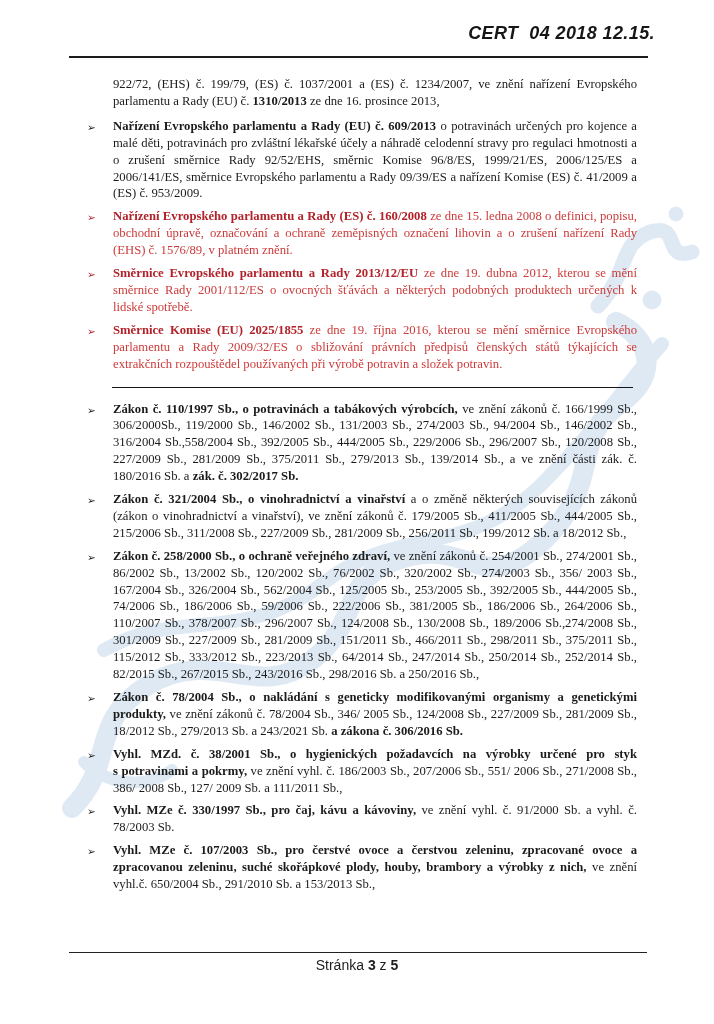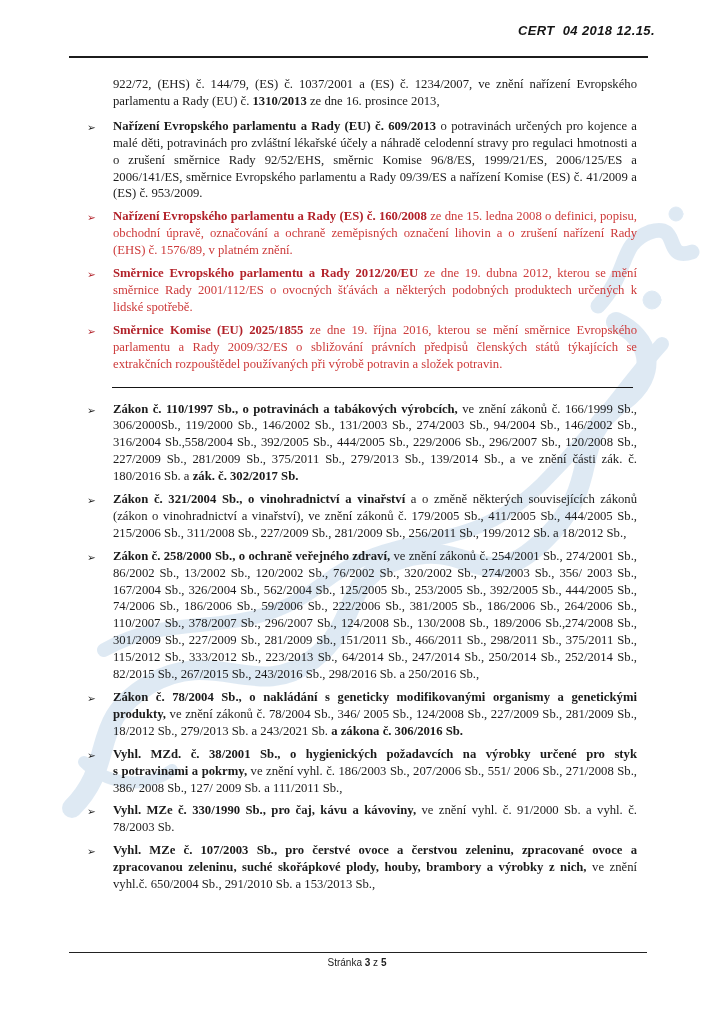--- a/index.html
+++ b/index.html
@@ -13,21 +13,21 @@
     overflow:hidden;
   }
   .watermark {
     position:absolute; inset:0; z-index:0;
     pointer-events:none;
   }
   .stamp {
     position:absolute; top:23px; right:59px; z-index:2;
     font-family:"Liberation Sans", sans-serif;
     font-style:italic; font-weight:bold;
-    font-size:13px; letter-spacing:0.4px;
+    font-size:18px; letter-spacing:0.4px;
     color:#161616;
   }
   .header-rule {
     position:absolute; top:56px; left:69px; width:579px; z-index:2;
     border:none; border-top:2px solid #1c1c1c; margin:0;
   }
   .content {
     position:absolute; top:76px; left:113px; width:524px; z-index:1;
     font-size:12.7px; line-height:16.9px;
   }
@@ -55,21 +55,21 @@
     margin:14px 0 13px -1px;
   }
   .footer-rule {
     position:absolute; top:952px; left:69px; width:578px; z-index:2;
     border:none; border-top:1.6px solid #222; margin:0;
   }
   .page-number {
     position:absolute; top:957px; left:0; width:100%; z-index:2;
     text-align:center;
     font-family:"Liberation Sans", sans-serif;
-    font-size:10px; color:#1d1d1d;
+    font-size:14px; color:#1d1d1d;
   }
 </style>
 </head>
 <body>
 
 <div class="page" style="--ink: #1b1b1b; --red-bold: #b2222a; --red-text: #cd3a3a;">
 
   <svg class="watermark" viewBox="0 0 714 1024" xmlns="http://www.w3.org/2000/svg">
     <g fill="none" stroke="#aac7e2" stroke-linecap="round" stroke-linejoin="round" opacity="0.38">
       <path stroke-width="20" d="M72 808 C 118 762, 86 722, 150 684 C 214 646, 258 702, 312 660 C 366 618, 336 578, 404 558 C 472 538, 482 600, 544 540 C 606 480, 566 442, 622 402 C 662 373, 648 336, 616 322"></path>
@@ -80,38 +80,38 @@
       <circle cx="676" cy="214" r="7" fill="#aac7e2" stroke="#aac7e2"></circle>
     </g>
   </svg>
 
   <div class="stamp">CERT&nbsp; 04 2018 12.15.</div>
 
   <hr class="header-rule">
 
   <div class="content">
 
-    <p class="intro"><span>922/72, (EHS) č. 144/79, (ES) č. 1037/2001 a (ES) č. 1234/2007, ve znění nařízení Evropského parlamentu a Rady (EU) č. </span><span class="b">1310/2013</span><span> ze dne 16. prosince 2013,</span></p>
+    <p class="intro"><span>922/72, (EHS) č. 199/79, (ES) č. 1037/2001 a (ES) č. 1234/2007, ve znění nařízení Evropského parlamentu a Rady (EU) č. </span><span class="b">1310/2013</span><span> ze dne 16. prosince 2013,</span></p>
 
     <div>
         <div class="item black"><span class="marker">➢</span><span><span class="b">Nařízení Evropského parlamentu a Rady (EU) č. 609/2013</span><span> o potravinách určených pro kojence a malé děti, potravinách pro zvláštní lékařské účely a náhradě celodenní stravy pro regulaci hmotnosti a o zrušení směrnice Rady 92/52/EHS, směrnic Komise 96/8/ES, 1999/21/ES, 2006/125/ES a 2006/141/ES, směrnice Evropského parlamentu a Rady 09/39/ES a nařízení Komise (ES) č. 41/2009 a (ES) č. 953/2009.</span></span></div>
         <div class="item red"><span class="marker">➢</span><span><span class="b">Nařízení Evropského parlamentu a Rady (ES) č. 160/2008</span><span> ze dne 15. ledna 2008 o definici, popisu, obchodní úpravě, označování a ochraně zeměpisných označení lihovin a o zrušení nařízení Rady (EHS) č. 1576/89, v platném znění.</span></span></div>
-        <div class="item red"><span class="marker">➢</span><span><span class="b">Směrnice Evropského parlamentu a Rady 2012/20/EU</span><span> ze dne 19. dubna 2012, kterou se mění směrnice Rady 2001/112/ES o ovocných šťávách a některých podobných produktech určených k lidské spotřebě.</span></span></div>
+        <div class="item red"><span class="marker">➢</span><span><span class="b">Směrnice Evropského parlamentu a Rady 2013/12/EU</span><span> ze dne 19. dubna 2012, kterou se mění směrnice Rady 2001/112/ES o ovocných šťávách a některých podobných produktech určených k lidské spotřebě.</span></span></div>
         <div class="item red"><span class="marker">➢</span><span><span class="b">Směrnice Komise (EU) 2025/1855</span><span> ze dne 19. října 2016, kterou se mění směrnice Evropského parlamentu a Rady 2009/32/ES o sbližování právních předpisů členských států týkajících se extrakčních rozpouštědel používaných při výrobě potravin a složek potravin.</span></span></div>
       </div>
 
     <hr class="section-divider">
 
     <div>
         <div class="item black"><span class="marker">➢</span><span><span class="b">Zákon č. 110/1997 Sb., o potravinách a tabákových výrobcích,</span><span> ve znění zákonů č. 166/1999 Sb., 306/2000Sb., 119/2000 Sb., 146/2002 Sb., 131/2003 Sb., 274/2003 Sb., 94/2004 Sb., 146/2002 Sb., 316/2004 Sb.,558/2004 Sb., 392/2005 Sb., 444/2005 Sb., 229/2006 Sb., 296/2007 Sb., 120/2008 Sb., 227/2009 Sb., 281/2009 Sb., 375/2011 Sb., 279/2013 Sb., 139/2014 Sb., a ve znění části zák. č. 180/2016 Sb. a </span><span class="b">zák. č. 302/2017 Sb.</span></span></div>
         <div class="item black"><span class="marker">➢</span><span><span class="b">Zákon č. 321/2004 Sb., o vinohradnictví a vinařství</span><span> a o změně některých souvisejících zákonů (zákon o vinohradnictví a vinařství), ve znění zákonů č. 179/2005 Sb., 411/2005 Sb., 444/2005 Sb., 215/2006 Sb., 311/2008 Sb., 227/2009 Sb., 281/2009 Sb., 256/2011 Sb., 199/2012 Sb. a 18/2012 Sb.,</span></span></div>
         <div class="item black"><span class="marker">➢</span><span><span class="b">Zákon č. 258/2000 Sb., o ochraně veřejného zdraví,</span><span> ve znění zákonů č. 254/2001 Sb., 274/2001 Sb., 86/2002 Sb., 13/2002 Sb., 120/2002 Sb., 76/2002 Sb., 320/2002 Sb., 274/2003 Sb., 356/ 2003 Sb., 167/2004 Sb., 326/2004 Sb., 562/2004 Sb., 125/2005 Sb., 253/2005 Sb., 392/2005 Sb., 444/2005 Sb., 74/2006 Sb., 186/2006 Sb., 59/2006 Sb., 222/2006 Sb., 381/2005 Sb., 186/2006 Sb., 264/2006 Sb., 110/2007 Sb., 378/2007 Sb., 296/2007 Sb., 124/2008 Sb., 130/2008 Sb., 189/2006 Sb.,274/2008 Sb., 301/2009 Sb., 227/2009 Sb., 281/2009 Sb., 151/2011 Sb., 466/2011 Sb., 298/2011 Sb., 375/2011 Sb., 115/2012 Sb., 333/2012 Sb., 223/2013 Sb., 64/2014 Sb., 247/2014 Sb., 250/2014 Sb., 252/2014 Sb., 82/2015 Sb., 267/2015 Sb., 243/2016 Sb., 298/2016 Sb. a 250/2016 Sb.,</span></span></div>
         <div class="item black"><span class="marker">➢</span><span><span class="b">Zákon č. 78/2004 Sb., o nakládání s geneticky modifikovanými organismy a genetickými produkty,</span><span> ve znění zákonů č. 78/2004 Sb., 346/ 2005 Sb., 124/2008 Sb., 227/2009 Sb., 281/2009 Sb., 18/2012 Sb., 279/2013 Sb. a 243/2021 Sb. </span><span class="b">a zákona č. 306/2016 Sb.</span></span></div>
         <div class="item black"><span class="marker">➢</span><span><span class="b">Vyhl. MZd. č. 38/2001 Sb., o hygienických požadavcích na výrobky určené pro styk s&nbsp;potravinami a pokrmy,</span><span> ve znění vyhl. č. 186/2003 Sb., 207/2006 Sb., 551/ 2006 Sb., 271/2008 Sb., 386/ 2008 Sb., 127/ 2009 Sb. a 111/2011 Sb.,</span></span></div>
-        <div class="item black"><span class="marker">➢</span><span><span class="b">Vyhl. MZe č. 330/1990 Sb., pro čaj, kávu a kávoviny,</span><span> ve znění vyhl. č. 91/2000 Sb. a vyhl. č. 78/2003 Sb.</span></span></div>
+        <div class="item black"><span class="marker">➢</span><span><span class="b">Vyhl. MZe č. 330/1997 Sb., pro čaj, kávu a kávoviny,</span><span> ve znění vyhl. č. 91/2000 Sb. a vyhl. č. 78/2003 Sb.</span></span></div>
         <div class="item black"><span class="marker">➢</span><span><span class="b">Vyhl. MZe č. 107/2003 Sb., pro čerstvé ovoce a čerstvou zeleninu, zpracované ovoce a zpracovanou zeleninu, suché skořápkové plody, houby, brambory a výrobky z nich,</span><span> ve znění vyhl.č. 650/2004 Sb., 291/2010 Sb. a 153/2013 Sb.,</span></span></div>
       </div>
 
   </div>
 
   <hr class="footer-rule">
 
   <div class="page-number"><span>Stránka </span><span class="b">3</span><span> z </span><span class="b">5</span></div>
 
 </div>

